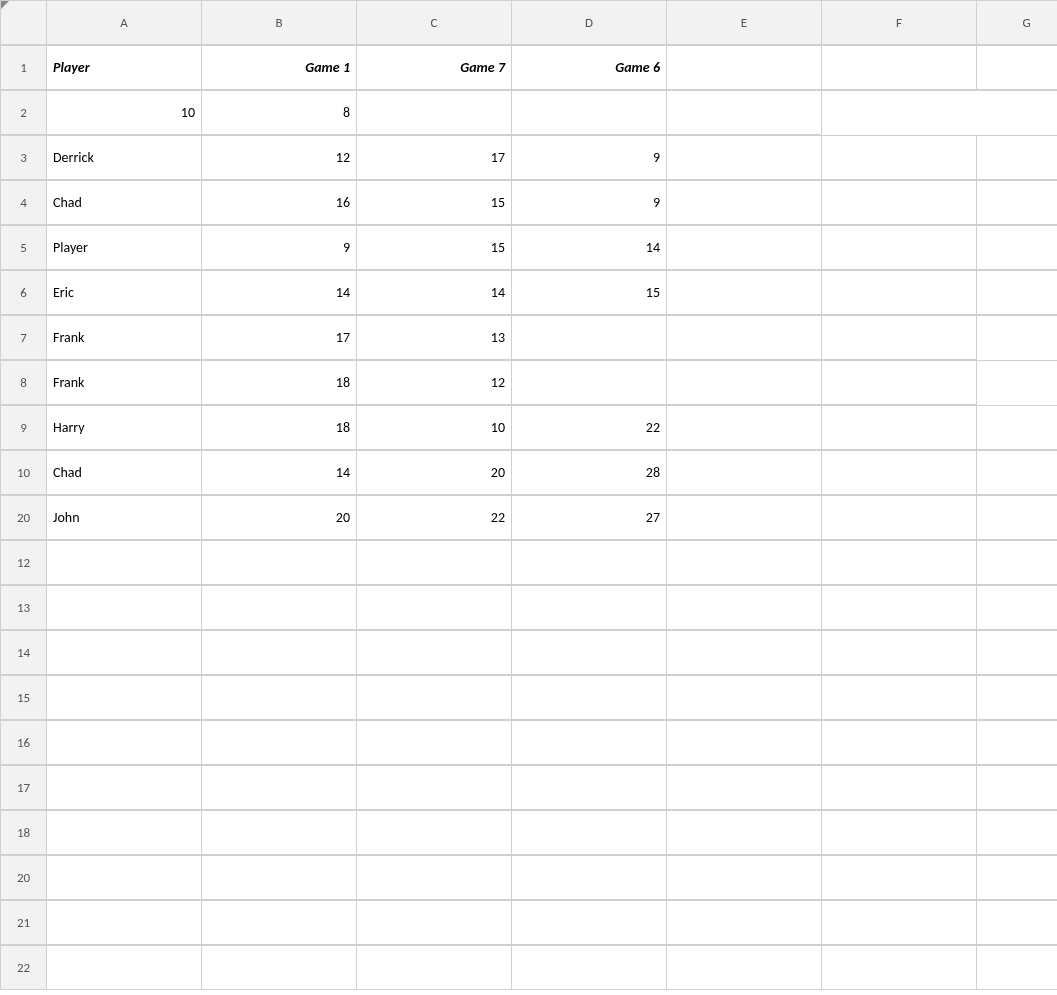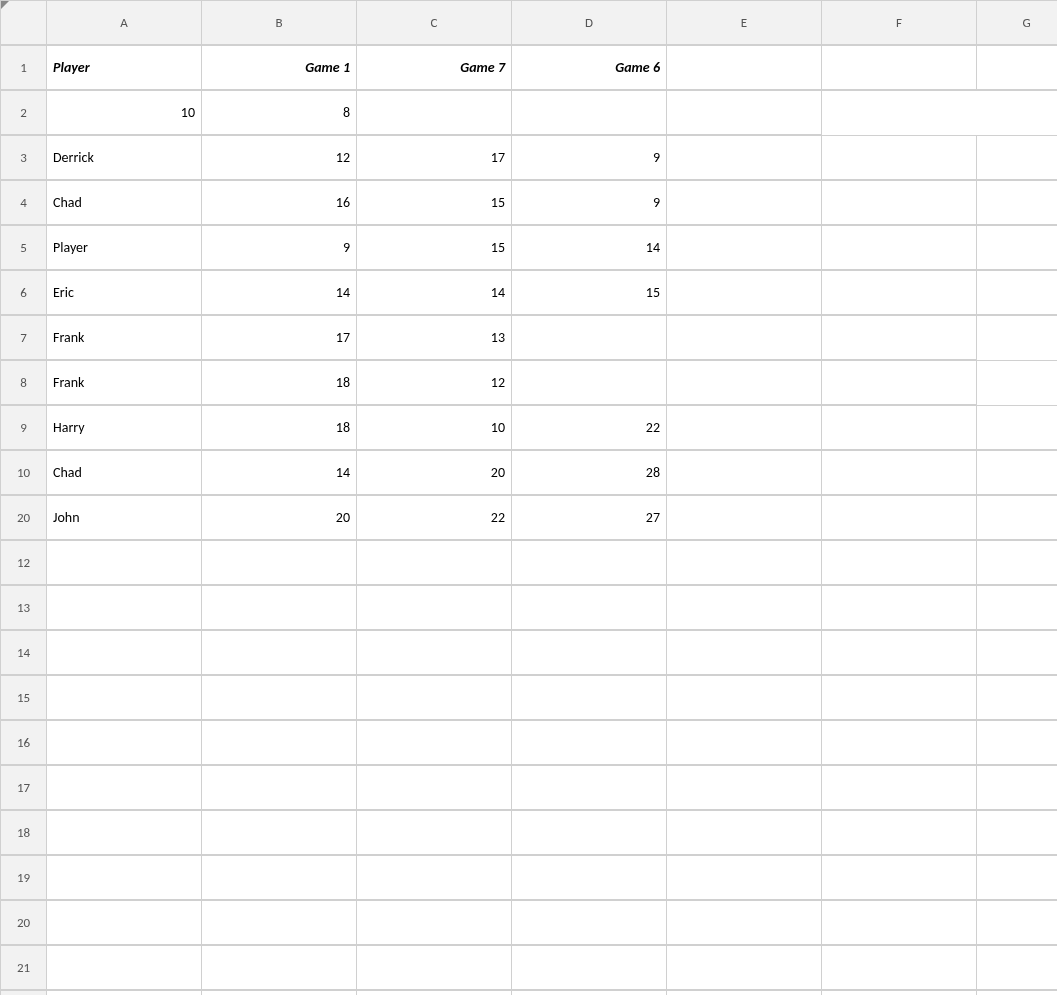--- a/index.html
+++ b/index.html
@@ -289,30 +289,20 @@
         <div class="cell cell-row-num">18</div>
         <div class="cell cell-col-a"></div>
         <div class="cell cell-col-b"></div>
         <div class="cell cell-col-c"></div>
         <div class="cell cell-col-d"></div>
         <div class="cell"></div>
         <div class="cell"></div>
         <div class="cell"></div>
       </div>
       <div class="grid">
-        <div class="cell cell-row-num">19</div>
-        <div class="cell cell-col-a"></div>
-        <div class="cell cell-col-b"></div>
-        <div class="cell cell-col-c"></div>
-        <div class="cell cell-col-d"></div>
-        <div class="cell"></div>
-        <div class="cell"></div>
-        <div class="cell"></div>
-      </div>
-      <div class="grid">
         <div class="cell cell-row-num">20</div>
         <div class="cell cell-col-a"></div>
         <div class="cell cell-col-b"></div>
         <div class="cell cell-col-c"></div>
         <div class="cell cell-col-d"></div>
         <div class="cell"></div>
         <div class="cell"></div>
         <div class="cell"></div>
       </div>
       <div class="grid">

